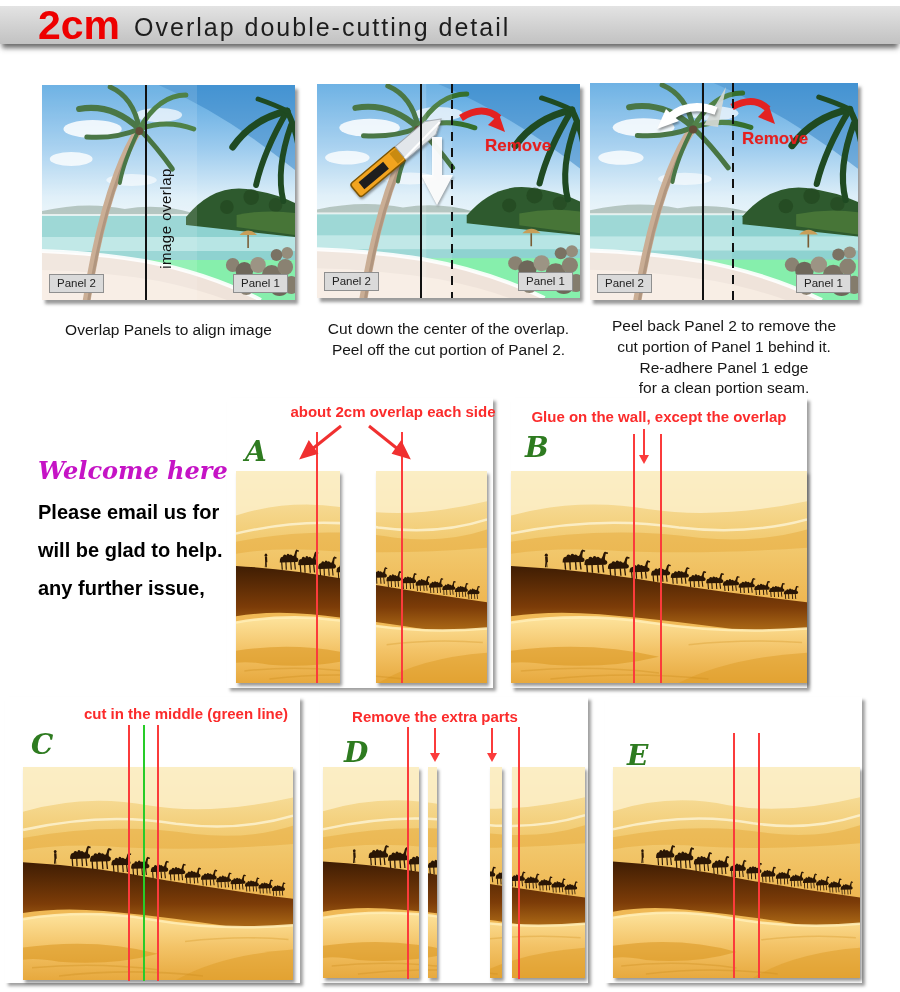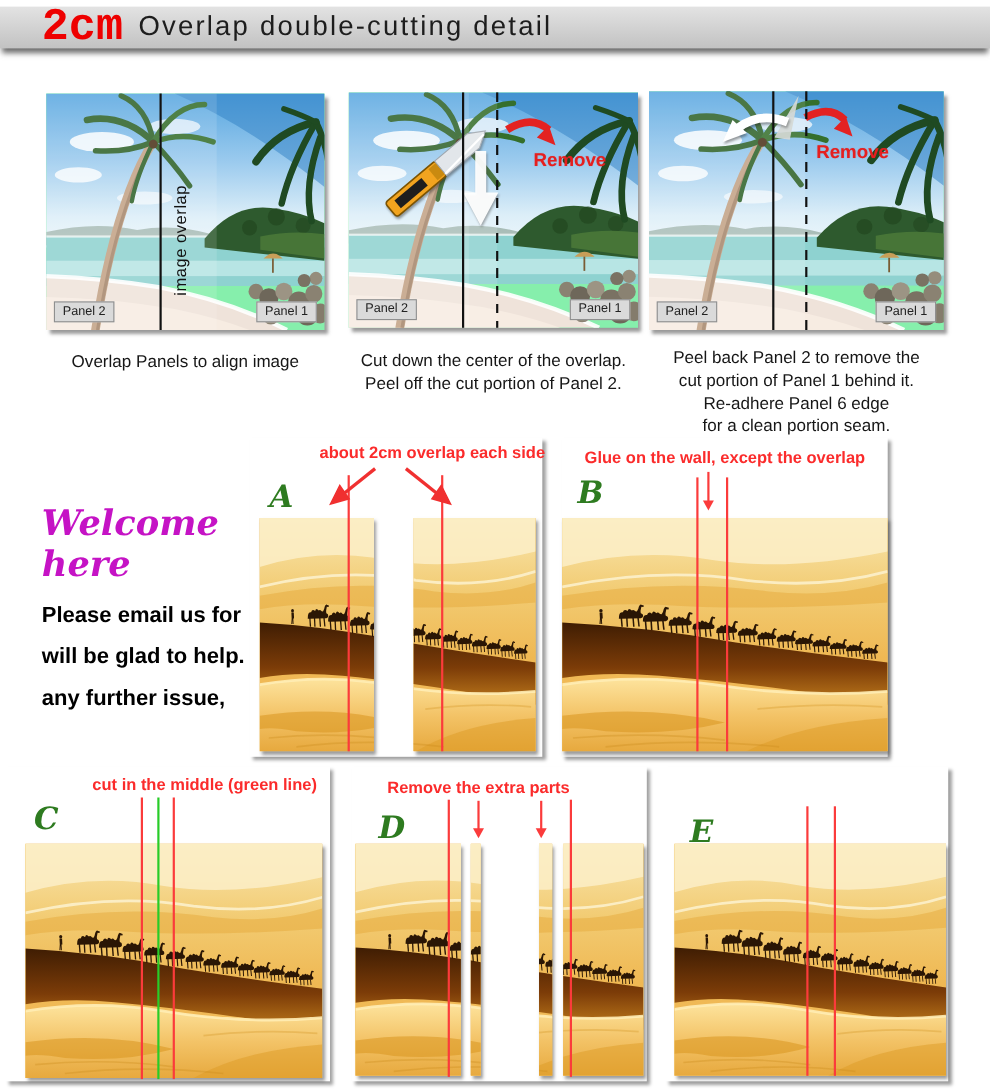--- a/index.html
+++ b/index.html
@@ -4,21 +4,21 @@
 <style>
   html,body{margin:0;padding:0;background:#fff;}
   .page{position:relative;width:900px;height:992px;background:#fff;overflow:hidden;
         font-family:"Liberation Sans",sans-serif;}
 
   
   .topbar{position:absolute;left:0;top:6px;width:900px;height:38px;
           background:linear-gradient(#e3e3e3,#cfcfcf 60%,#c2c2c2);
           box-shadow:0 6px 5px -2px rgba(70,70,70,.8);
           display:flex;align-items:baseline;}
-  .topbar .hl{font-family:Liberation Mono, monospace;font-weight:bold;font-size:41px;
+  .topbar .hl{font-family:Liberation Sans, sans-serif;font-weight:bold;font-size:41px;
               color:#ee0000;margin-left:38px;line-height:38px;}
   .topbar .ttl{font-size:25px;color:#1d1d1d;margin-left:14px;letter-spacing:2px;
                position:relative;top:-3px;}
 
   
   .photo{position:absolute;box-shadow:3px 4px 3px rgba(55,55,55,.5);background:#86efac;}
   .fill{position:absolute;left:0;top:0;width:100%;height:100%;}
   .ov{position:absolute;}
   .vline{position:absolute;top:0;bottom:0;width:2px;background:#111;z-index:4;}
   .vline.dashed{background:repeating-linear-gradient(#111 0 9px,transparent 9px 16px);}
@@ -31,21 +31,21 @@
           text-shadow:0 0 1px rgba(229,31,31,.4);}
   .shade{position:absolute;top:0;bottom:0;background:rgba(255,255,255,.13);z-index:3;}
 
   
   .caption{position:absolute;font-size:15.5px;color:#161616;text-align:center;line-height:1.34;}
   .caption span{display:block;}
 
   
   .welcome{position:absolute;left:38px;top:456px;width:210px;}
   .wtitle{font-family:"DejaVu Serif",serif;font-style:italic;font-weight:bold;
-          font-size:32px;color:#c513c5;margin-bottom:16px;}
+          font-size:24px;color:#c513c5;margin-bottom:16px;}
   .welcome p{font-family:Liberation Sans, sans-serif;font-weight:bold;font-size:20px;
              color:#000;margin:0 0 16px 0;line-height:1.1;}
 
   
   .card{position:absolute;background:#fff;box-shadow:3px 3px 3px #a0a0a0;}
   .anno{position:absolute;color:#fb2b2b;font-weight:bold;font-size:15px;text-align:center;
         white-space:nowrap;z-index:7;}
   .letter{position:absolute;font-family:"DejaVu Serif",serif;font-style:italic;font-weight:bold;
           font-size:28px;color:#2e7b20;z-index:7;line-height:1;}
   .gline{position:absolute;width:2px;background:#fb3b3b;z-index:5;}
@@ -260,21 +260,21 @@
   <div class="caption" style="left:42px;top:320px;width:253px">
     <span>Overlap Panels to align image</span>
   </div>
   <div class="caption" style="left:317px;top:319px;width:263px">
     <span>Cut down the center of the overlap.</span>
     <span>Peel off the cut portion of Panel 2.</span>
   </div>
   <div class="caption" style="left:578px;top:316px;width:292px">
     <span>Peel back Panel 2 to remove the</span>
     <span>cut portion of Panel 1 behind it.</span>
-    <span>Re-adhere Panel 6 edge</span>
+    <span>Re-adhere Panel 1 edge</span>
     <span>for a clean portion seam.</span>
   </div>
 
   <div class="welcome">
     <div class="wtitle">Welcome here</div>
     <p>Please email us for</p>
     <p>will be glad to help.</p>
     <p>any further issue,</p>
   </div>
 

